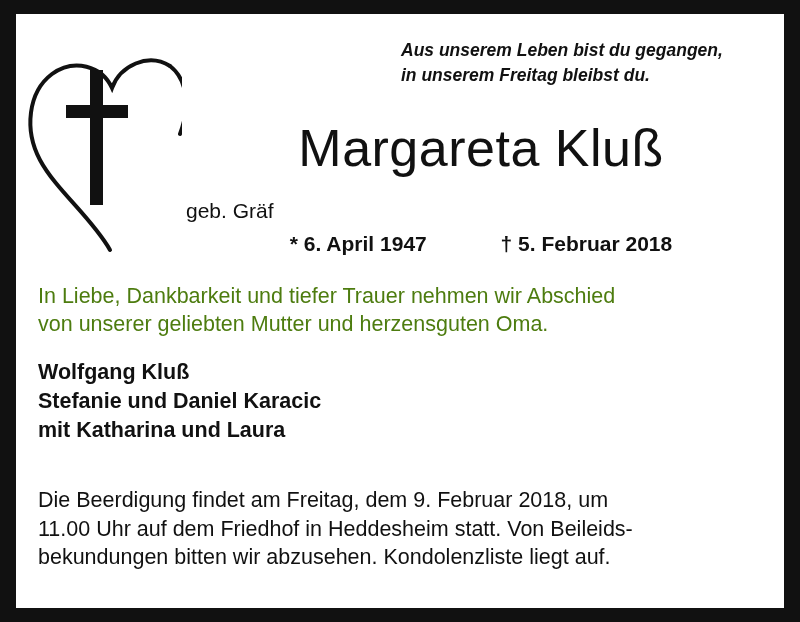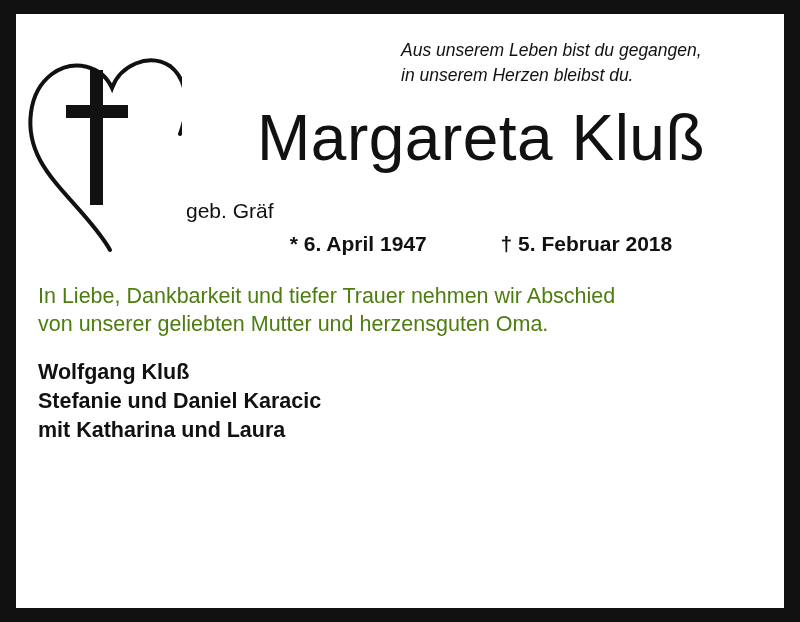--- a/index.html
+++ b/index.html
@@ -48,34 +48,34 @@
     width: 160px;
     height: 240px;
   }
   
   .quote {
     position: absolute;
     left: 385px;
     top: 24px;
     width: 370px;
     font-style: italic;
-    font-weight: normal;
+    font-weight: bold;
     font-size: 17.5px;
     line-height: 1.45;
     color: #111111;
     text-align: left;
   }
   
   .name {
     position: absolute;
     left: 170px;
-    top: 92px;
+    top: 108px;
     width: 590px;
     text-align: center;
-    font-size: 64px;
+    font-size: 52px;
     line-height: 1;
     letter-spacing: 0.5px;
     color: #111111;
     font-weight: 400;
   }
   .maidenname {
     position: absolute;
     left: 170px;
     top: 185px;
     width: 590px;
@@ -139,21 +139,21 @@
         <path d="M88 228 C 70 196, 34 168, 18 138 C 2 108, 6 70, 30 52 C 52 36, 80 44, 90 66 C 98 44, 126 30, 148 44" fill="none" stroke="#111111" stroke-width="4" stroke-linecap="round"></path>
         <path d="M148 44 C 166 58, 168 86, 158 112" fill="none" stroke="#111111" stroke-width="4" stroke-linecap="round"></path>
 
         <rect x="68" y="48" width="13" height="135" fill="#111111"></rect>
         <rect x="44" y="83" width="62" height="13" fill="#111111"></rect>
       </svg>
     </div>
 
     <div class="quote">
       <span class="line">Aus unserem Leben bist du gegangen,</span>
-      <span class="line">in unserem Herzen bleibst du.</span>
+      <span class="line">in unserem Freitag bleibst du.</span>
     </div>
 
     <div class="name">Margareta Kluß</div>
     <div class="maidenname">geb. Gräf</div>
 
     <div class="dates">
       <span class="birth">* 6. April 1947</span>
       <span class="death">† 5. Februar 2018</span>
     </div>
 
@@ -161,15 +161,20 @@
       <span class="line">In Liebe, Dankbarkeit und tiefer Trauer nehmen wir Abschied</span>
       <span class="line">von unserer geliebten Mutter und herzensguten Oma.</span>
     </div>
 
     <div class="family">
       <span class="line">Wolfgang Kluß</span>
       <span class="line">Stefanie und Daniel Karacic</span>
       <span class="line">mit Katharina und Laura</span>
     </div>
 
+    <div class="funeral">
+      <span class="line">Die Beerdigung findet am Freitag, dem 9. Februar 2018, um</span>
+      <span class="line">11.00 Uhr auf dem Friedhof in Heddesheim statt. Von Beileids-</span>
+      <span class="line">bekundungen bitten wir abzusehen. Kondolenzliste liegt auf.</span>
+    </div>
 
   </div>
 </div>
 
 </body></html>

